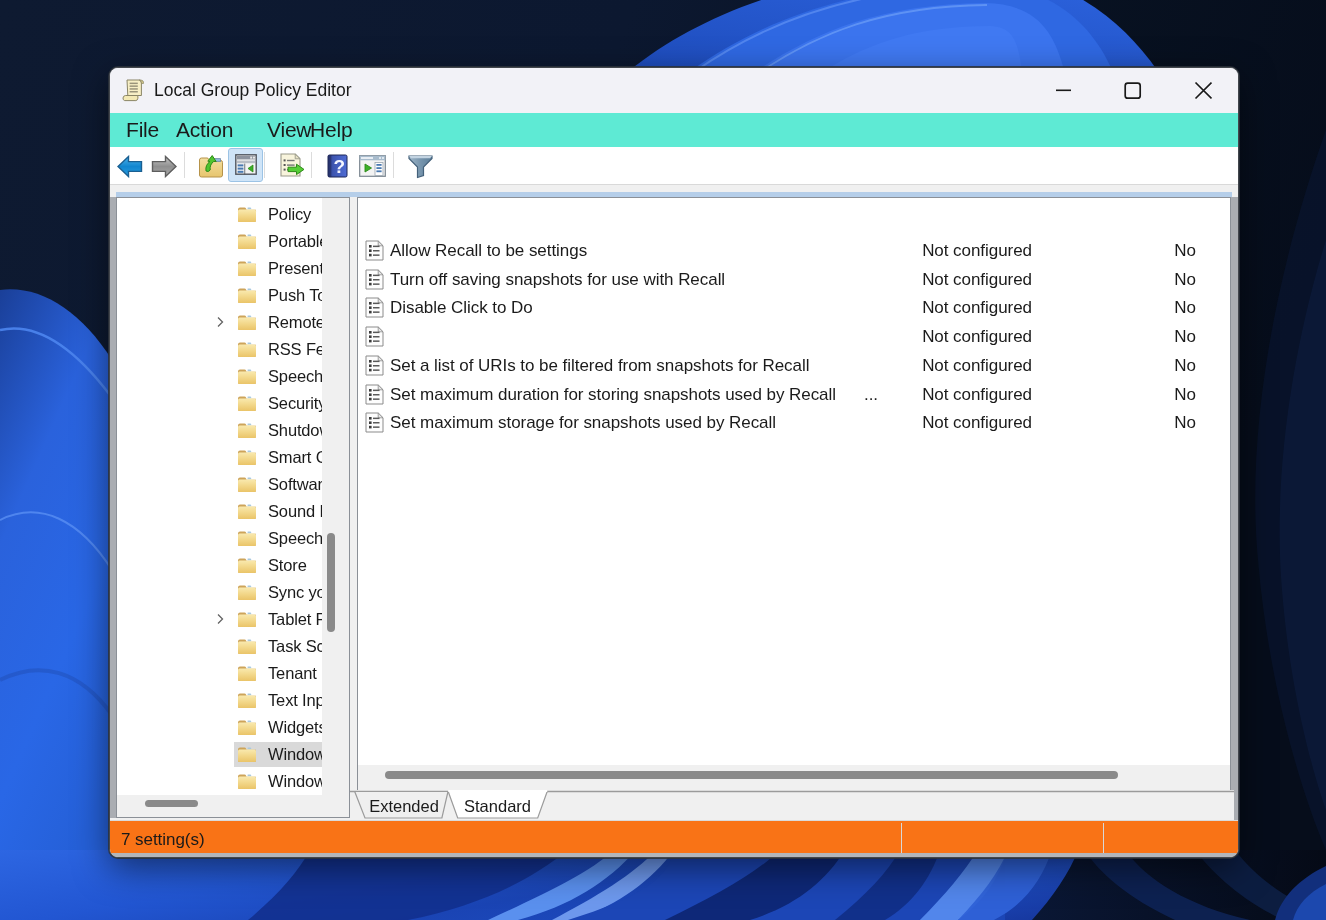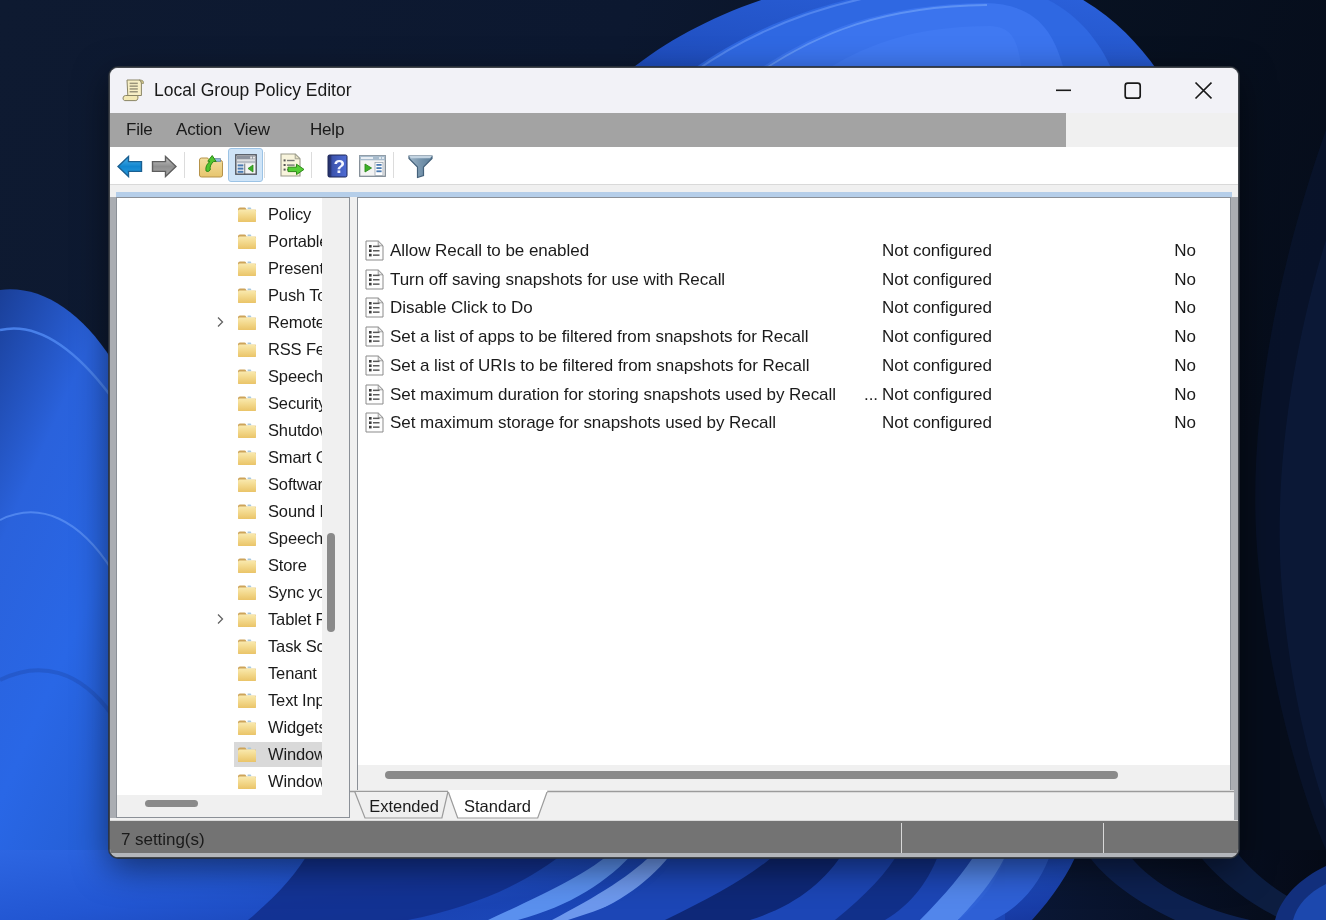--- a/index.html
+++ b/index.html
@@ -8,46 +8,46 @@
   #wall{position:absolute;left:0;top:0;width:1326px;height:920px;}
   #win{position:absolute;left:109px;top:67px;width:1130px;height:791px;
        background:#f0f0f0;border:1px solid #43474d;border-radius:9px;
        overflow:hidden;box-sizing:border-box;box-shadow:0 0 0 1px rgba(44,49,58,0.85), 0 10px 34px rgba(0,0,0,0.5);}
   .abs{position:absolute;}
   
   #titlebar{left:0;top:0;width:1128px;height:45px;background:#f2f2f7;}
   #title-ico{left:12px;top:10px;width:23px;height:25px;}
   #title-txt{left:44px;top:0;height:45px;line-height:45px;font-size:17.5px;color:#191919;letter-spacing:0;}
   
-  #menubar{left:0;top:45px;width:956px;height:34px;background:#a3a3a3;font-size:17px;color:#1a1a1a;letter-spacing:-0.2px;}
+  #menubar{left:0;top:45px;width:1128px;height:34px;background:#5eead4;font-size:21px;color:#1a1a1a;letter-spacing:-0.2px;}
   .mi{position:absolute;top:0;height:34px;line-height:33px;}
   
   #toolbar{left:0;top:79px;width:1128px;height:37px;background:#ffffff;border-bottom:1px solid #d9d9d9;}
   .tsep{position:absolute;top:5px;width:1px;height:26px;background:#dcdcdc;}
   
   #contentbg{left:0;top:117px;width:1128px;height:635px;background:#f0f0f0;}
   .sideframe{position:absolute;background:#aaadb2;}
   #tree{left:6px;top:129px;width:234px;height:621px;background:#fff;border:1px solid #8b9097;box-sizing:border-box;overflow:hidden;}
   #list{left:247px;top:129px;width:874px;height:594px;background:#fff;border:1px solid #8b9097;box-sizing:border-box;overflow:hidden;}
   
   .trow{position:absolute;left:0;width:232px;height:27px;font-size:16.5px;letter-spacing:-0.15px;color:#1b1b1b;line-height:27px;white-space:nowrap;}
   .trow .lbl{position:absolute;left:151px;top:0;}
   .tfold{position:absolute;left:120px;top:4px;width:20px;height:18px;}
   .chev{position:absolute;left:97px;top:7px;width:12px;height:12px;}
   
   .lrow{position:absolute;left:0;width:872px;height:29px;font-size:17px;letter-spacing:-0.05px;color:#1b1b1b;line-height:29px;white-space:nowrap;}
   .lrow .doc{position:absolute;left:7px;top:4px;width:19px;height:21px;}
   .lrow .set{position:absolute;left:32px;top:0;}
-  .lrow .st{position:absolute;left:524px;width:150px;top:0;text-align:left;}
+  .lrow .st{position:absolute;left:524px;width:150px;top:0;text-align:right;}
   .lrow .cm{position:absolute;left:674px;width:306px;top:0;text-align:center;}
   
   .sbtrack{position:absolute;background:#f0f0f0;}
   .sbthumb{position:absolute;background:#8a8a8a;border-radius:4px;}
   
-  #status{left:0;top:752px;width:1128px;height:33px;background:#737373;border-top:1px solid #dadada;
+  #status{left:0;top:752px;width:1128px;height:33px;background:#f97316;border-top:1px solid #dadada;
           font-size:17px;color:#1a1a1a;letter-spacing:-0.05px;padding-left:11px;}
   #botframe{left:0;top:785px;width:1128px;height:6px;background:#b3b6bb;}
   .ssep{position:absolute;top:2px;width:1px;height:31px;background:#d8d8d8;}
 </style>
 </head>
 <body>
 <svg id="wall" viewBox="0 0 1326 920" preserveAspectRatio="none">
 <defs>
 <linearGradient id="fgrad" x1="0" y1="0" x2="0" y2="1">
  <stop offset="0" stop-color="#f9e9ae"></stop>
@@ -139,21 +139,21 @@
     <svg class="abs" style="left:936px;top:0;width:166px;height:45px" viewBox="0 0 166 45">
       <rect x="10" y="21.5" width="15" height="1.6" fill="#1a1a1a"></rect>
       <rect x="79.2" y="15.2" width="15" height="15" rx="2.5" fill="none" stroke="#1a1a1a" stroke-width="1.7"></rect>
       <path d="M149.5 14.5 L165.5 30.5 M165.5 14.5 L149.5 30.5" stroke="#1a1a1a" stroke-width="1.7" fill="none"></path>
     </svg>
   </div>
 
   <div class="abs" id="menubar">
     <div class="mi" style="left:16px">File</div>
     <div class="mi" style="left:66px">Action</div>
-    <div class="mi" style="left:124px">View</div>
+    <div class="mi" style="left:157px">View</div>
     <div class="mi" style="left:200px">Help</div>
   </div>
 
   <div class="abs" id="toolbar">
 
 <svg class="abs" style="left:7px;top:8px;width:26px;height:23px" viewBox="0 0 26 23">
 <defs>
           <linearGradient id="bga" x1="0" y1="0" x2="0" y2="1">
 <stop offset="0" stop-color="#4db2ec"></stop>
             <stop offset="0.5" stop-color="#1286cf"></stop>
@@ -476,21 +476,21 @@
         <svg class="doc" viewBox="0 0 19 21">
 <path d="M1 1 L13.2 1 L18 5.8 L18 20 L1 20 Z" fill="#fdfdfd" stroke="#8b8b8b" stroke-width="1"></path>
 <path d="M13.2 1 L13.2 5.8 L18 5.8 Z" fill="#e8e8e8" stroke="#8b8b8b" stroke-width="0.8"></path>
 <rect x="4" y="5" width="2.6" height="2.6" fill="#3b3b3b"></rect>
 <rect x="4" y="9.4" width="2.6" height="2.6" fill="#3b3b3b"></rect>
 <rect x="4" y="13.8" width="2.6" height="2.6" fill="#3b3b3b"></rect>
 <rect x="8" y="5.6" width="6.5" height="1.5" fill="#5a5a5a"></rect>
 <rect x="8" y="10" width="6.5" height="1.5" fill="#5a5a5a"></rect>
 <rect x="8" y="14.4" width="6.5" height="1.5" fill="#5a5a5a"></rect>
 </svg>
-        <div class="set">Allow Recall to be enabled</div>
+        <div class="set">Allow Recall to be settings</div>
         <div class="st">Not configured</div>
         <div class="cm">No</div>
       </div>
 <div class="lrow" style="top:66.7px">
         <svg class="doc" viewBox="0 0 19 21">
 <path d="M1 1 L13.2 1 L18 5.8 L18 20 L1 20 Z" fill="#fdfdfd" stroke="#8b8b8b" stroke-width="1"></path>
 <path d="M13.2 1 L13.2 5.8 L18 5.8 Z" fill="#e8e8e8" stroke="#8b8b8b" stroke-width="0.8"></path>
 <rect x="4" y="5" width="2.6" height="2.6" fill="#3b3b3b"></rect>
 <rect x="4" y="9.4" width="2.6" height="2.6" fill="#3b3b3b"></rect>
 <rect x="4" y="13.8" width="2.6" height="2.6" fill="#3b3b3b"></rect>
@@ -521,21 +521,20 @@
         <svg class="doc" viewBox="0 0 19 21">
 <path d="M1 1 L13.2 1 L18 5.8 L18 20 L1 20 Z" fill="#fdfdfd" stroke="#8b8b8b" stroke-width="1"></path>
 <path d="M13.2 1 L13.2 5.8 L18 5.8 Z" fill="#e8e8e8" stroke="#8b8b8b" stroke-width="0.8"></path>
 <rect x="4" y="5" width="2.6" height="2.6" fill="#3b3b3b"></rect>
 <rect x="4" y="9.4" width="2.6" height="2.6" fill="#3b3b3b"></rect>
 <rect x="4" y="13.8" width="2.6" height="2.6" fill="#3b3b3b"></rect>
 <rect x="8" y="5.6" width="6.5" height="1.5" fill="#5a5a5a"></rect>
 <rect x="8" y="10" width="6.5" height="1.5" fill="#5a5a5a"></rect>
 <rect x="8" y="14.4" width="6.5" height="1.5" fill="#5a5a5a"></rect>
 </svg>
-        <div class="set">Set a list of apps to be filtered from snapshots for Recall</div>
         <div class="st">Not configured</div>
         <div class="cm">No</div>
       </div>
 <div class="lrow" style="top:152.8px">
         <svg class="doc" viewBox="0 0 19 21">
 <path d="M1 1 L13.2 1 L18 5.8 L18 20 L1 20 Z" fill="#fdfdfd" stroke="#8b8b8b" stroke-width="1"></path>
 <path d="M13.2 1 L13.2 5.8 L18 5.8 Z" fill="#e8e8e8" stroke="#8b8b8b" stroke-width="0.8"></path>
 <rect x="4" y="5" width="2.6" height="2.6" fill="#3b3b3b"></rect>
 <rect x="4" y="9.4" width="2.6" height="2.6" fill="#3b3b3b"></rect>
 <rect x="4" y="13.8" width="2.6" height="2.6" fill="#3b3b3b"></rect>

